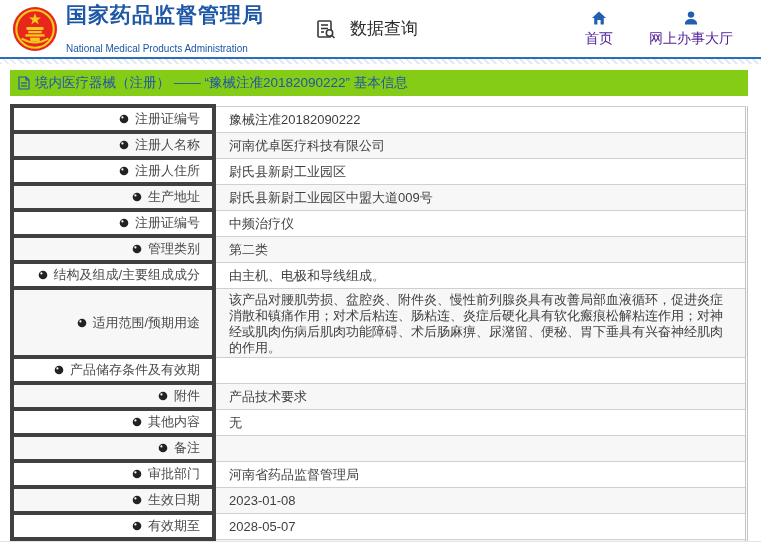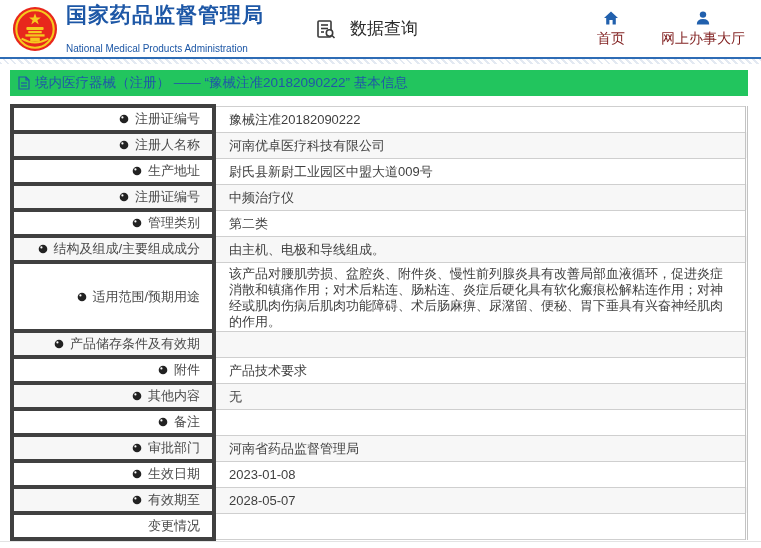--- a/index.html
+++ b/index.html
@@ -1,40 +1,40 @@
 <!DOCTYPE html>
 <html><head>
 <meta charset="utf-8">
 <style>
   * { margin:0; padding:0; box-sizing:border-box; }
   html,body { width:761px; height:548px; background:#ffffff; overflow:hidden;
     font-family:"Liberation Sans","DejaVu Sans",sans-serif; }
 
   
-  .topbar { height:57px; display:flex; align-items:center; padding:0 6px 0 12px; background:#fff; }
+  .topbar { height:57px; display:flex; align-items:center; padding:0 18px 0 12px; background:#fff; }
   .emblem { width:46px; height:46px; flex:0 0 auto; }
   .org-block { margin-left:8px; line-height:1.1; }
   .org-cn { font-size:21px; font-weight:bold; color:#1d57a6; letter-spacing:1px; }
   .org-en { font-size:10px; color:#1d57a6; margin-top:17px; }
   .dq-group { display:flex; align-items:center; margin-left:52px; cursor:pointer; }
   .dq-icon { width:20px; height:20px; }
   .dq-label { font-size:17px; color:#2b2b2b; margin-left:14px; }
   .top-nav { margin-left:auto; display:flex; gap:36px; padding-right:10px; }
   .nav-item { display:flex; flex-direction:column; align-items:center; cursor:pointer; }
   .nav-item svg { width:16px; height:16px; }
-  .nav-label { font-size:14px; color:#7f1d1d; margin-top:4px; white-space:nowrap; }
+  .nav-label { font-size:14px; color:#4c1d95; margin-top:4px; white-space:nowrap; }
 
   
   .blue-line { height:2px; background:#2e6cb5; }
   .hatch { height:5px;
     background:repeating-linear-gradient(45deg,#e3e9f2 0 2px,#ffffff 2px 5px); }
 
   
   .content { padding:6px 13px 0 10px; }
-  .section-title { width:738px; height:26px; background:#22c55e; display:flex;
+  .section-title { width:738px; height:26px; background:#84cc16; display:flex;
     align-items:center; padding-left:8px; }
   .st-icon { width:12px; height:14px; flex:0 0 auto; }
   .st-text { font-size:13.5px; color:#2057a7; margin-left:5px; white-space:nowrap; }
 
   table.info { width:738px; margin-top:8px; border-collapse:collapse; table-layout:fixed;
     border:1px solid #b9b9b9; border-right:3px double #c3c3c3; font-size:13px; }
   table.info tr { background:#fff; }
   table.info tr:nth-child(even) { background:#f7f7f7; }
   table.info th { width:202px; font-weight:normal; text-align:right; vertical-align:middle;
     color:#4a4a4a; padding:3px 12px 3px 4px; border:4px solid #404040; line-height:16px; }
@@ -124,20 +124,30 @@
     <th>
       <svg class="note-ico" width="10" height="10" viewBox="0 0 10 10" hidden="">
         <circle cx="5" cy="5" r="4.3" fill="#222"></circle>
         <circle cx="3.4" cy="3.4" r="1.1" fill="#fff"></circle>
       </svg>
       <span class="lbl">注册人名称</span>
     </th>
     <td>河南优卓医疗科技有限公司</td>
   </tr>
 
+  <tr>
+    <th>
+      <svg class="note-ico" width="10" height="10" viewBox="0 0 10 10" hidden="">
+        <circle cx="5" cy="5" r="4.3" fill="#222"></circle>
+        <circle cx="3.4" cy="3.4" r="1.1" fill="#fff"></circle>
+      </svg>
+      <span class="lbl">注册人住所</span>
+    </th>
+    <td>尉氏县新尉工业园区</td>
+  </tr>
 
   <tr>
     <th>
       <svg class="note-ico" width="10" height="10" viewBox="0 0 10 10" hidden="">
         <circle cx="5" cy="5" r="4.3" fill="#222"></circle>
         <circle cx="3.4" cy="3.4" r="1.1" fill="#fff"></circle>
       </svg>
       <span class="lbl">生产地址</span>
     </th>
     <td>尉氏县新尉工业园区中盟大道009号</td>

